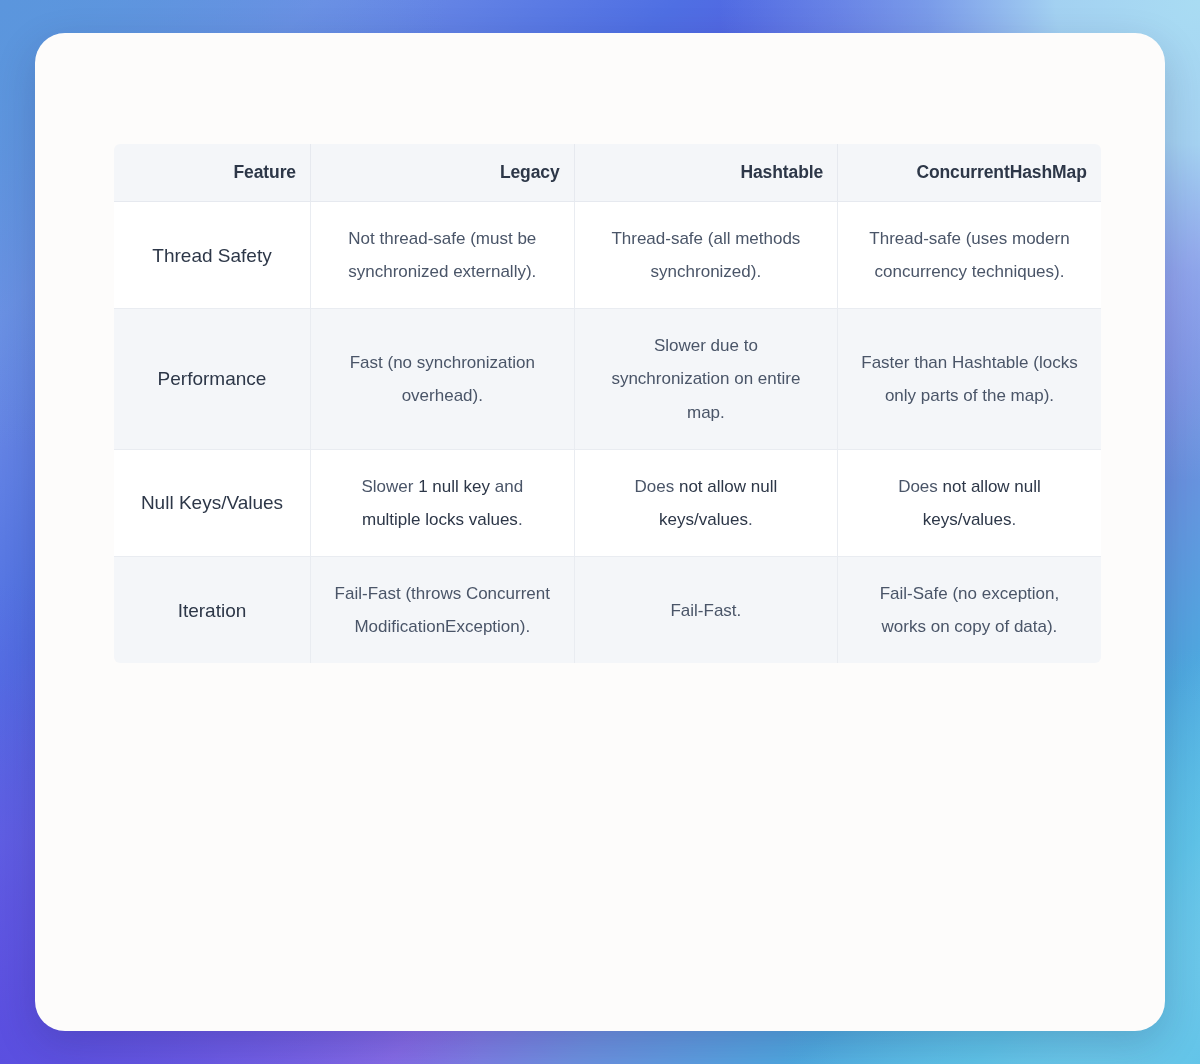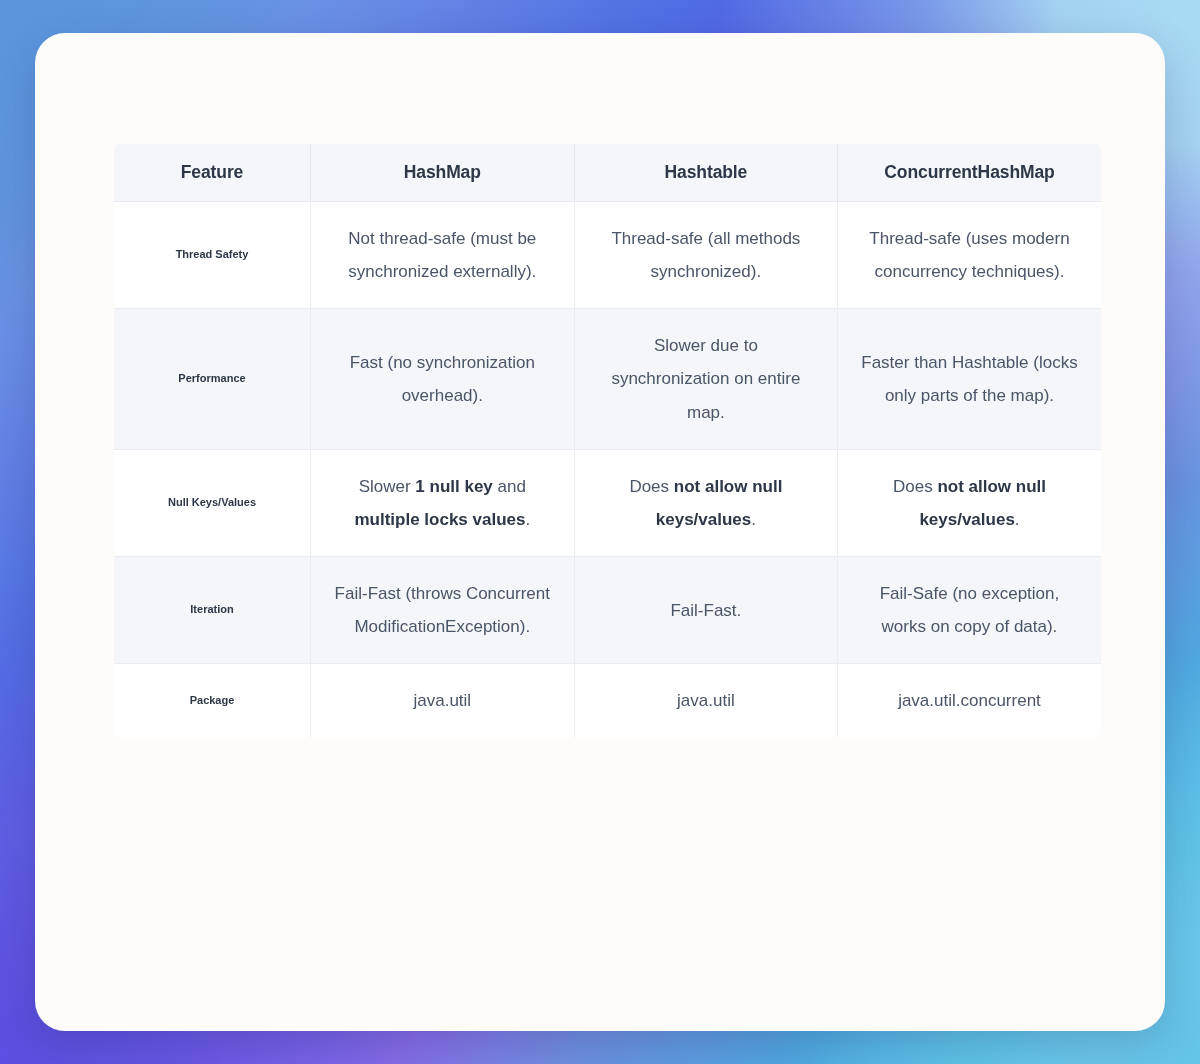--- a/index.html
+++ b/index.html
@@ -70,21 +70,21 @@
   }
 
   table.cmp col.c-feature { width: 197px; }
   table.cmp col.c-col     { width: 263.6px; }
 
   table.cmp thead th {
     background: #f4f6f9;
     color: #2d3748;
     font-size: 17.5px;
     font-weight: bold;
-    text-align: center;
+    text-align: right;
     padding: 18px 14px;
     border-right: 1px solid #e6e9ef;
     border-bottom: 1px solid #e6e9ef;
     letter-spacing: -0.1px;
   }
   table.cmp thead th:last-child { border-right: none; }
 
   table.cmp tbody tr:nth-child(odd)  td { background: #ffffff; }
   table.cmp tbody tr:nth-child(even) td { background: #f4f6f9; }
 
@@ -96,25 +96,25 @@
     padding: 20px 22px;
     line-height: 1.95;
     border-right: 1px solid #e9ecf1;
     border-bottom: 1px solid #e9ecf1;
   }
   table.cmp tbody td:last-child { border-right: none; }
   table.cmp tbody tr:last-child td { border-bottom: none; }
 
   table.cmp tbody td.feature-cell {
     color: #2d3748;
-    font-weight: bold;
-    font-size: 11px;
+    font-weight: normal;
+    font-size: 19px;
   }
 
-  table.cmp td b { color: #2d3748; font-weight: bold; }
+  table.cmp td b { color: #2d3748; font-weight: normal; }
 
   
   td.breakword { word-break: break-all; overflow-wrap: anywhere; }
 </style>
 </head>
 <body>
 
 <div class="bg-overlay"></div>
 
 <div class="card">
@@ -122,21 +122,21 @@
     <table class="cmp">
       <colgroup>
         <col class="c-feature">
         <col class="c-col">
         <col class="c-col">
         <col class="c-col">
       </colgroup>
       <thead>
         <tr>
           <th>Feature</th>
-          <th>HashMap</th>
+          <th>Legacy</th>
           <th>Hashtable</th>
           <th>ConcurrentHashMap</th>
         </tr>
       </thead>
       <tbody>
           <tr>
             <td class="feature-cell">Thread Safety</td>
             <td>Not thread-safe (must be synchronized externally).</td>
             <td>Thread-safe (all methods synchronized).</td>
             <td>Thread-safe (uses modern concurrency techniques).</td>
@@ -152,22 +152,16 @@
             <td><span>Slower </span><b>1 null key</b><span> and </span><b>multiple locks values</b><span>.</span></td>
             <td><span>Does </span><b>not allow null keys/values</b><span>.</span></td>
             <td><span>Does </span><b>not allow null keys/values</b><span>.</span></td>
           </tr>
           <tr>
             <td class="feature-cell">Iteration</td>
             <td class="breakword">Fail-Fast (throws ConcurrentModificationException).</td>
             <td>Fail-Fast.</td>
             <td>Fail-Safe (no exception, works on copy of data).</td>
           </tr>
-          <tr>
-            <td class="feature-cell">Package</td>
-            <td>java.util</td>
-            <td>java.util</td>
-            <td>java.util.concurrent</td>
-          </tr>
         </tbody>
     </table>
   </div>
 </div>
 
 </body></html>

